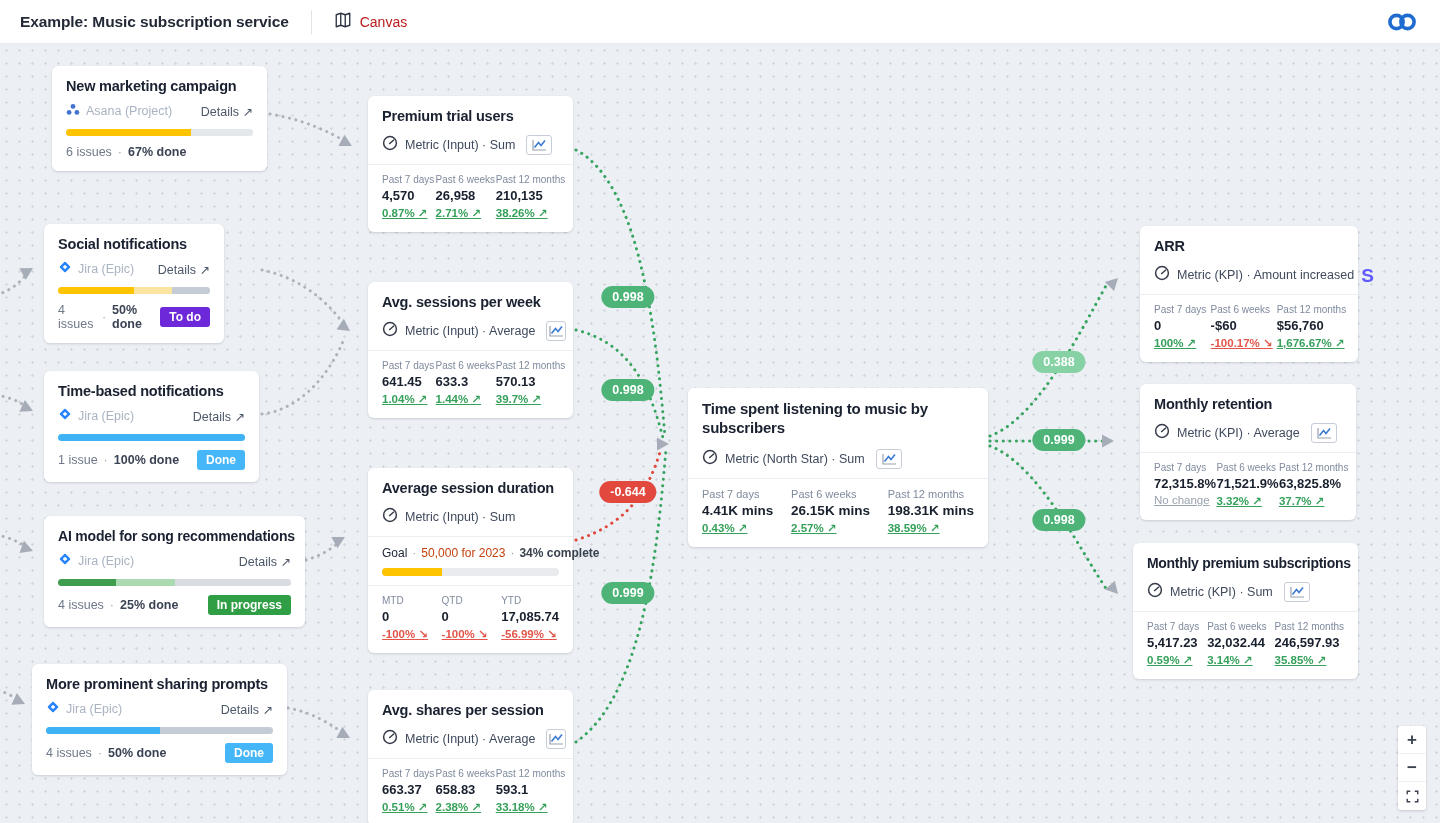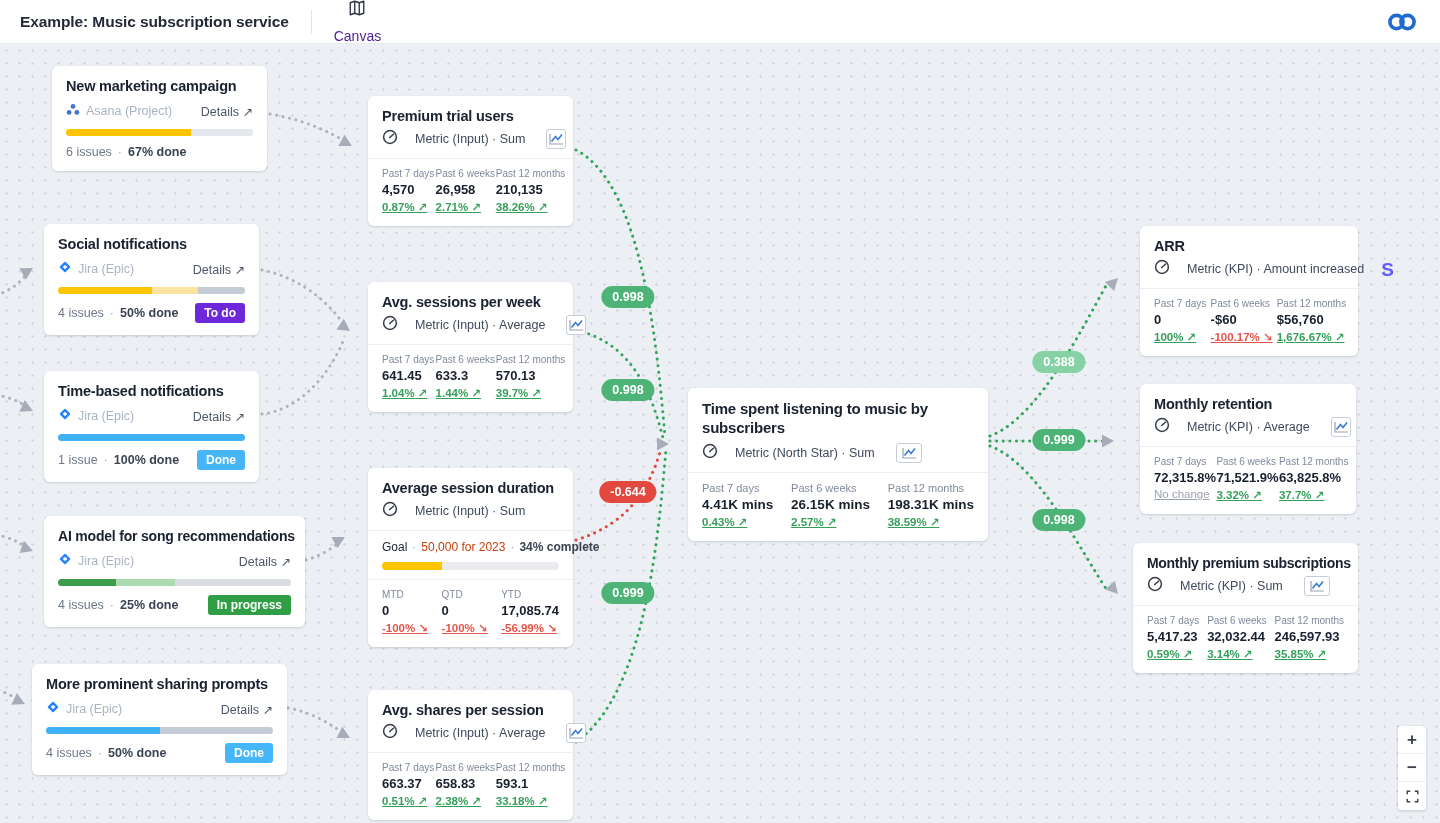--- a/index.html
+++ b/index.html
@@ -4,21 +4,21 @@
 <style>
   * { margin:0; padding:0; box-sizing:border-box; }
   html,body { width:1440px; height:823px; overflow:hidden; }
   body { font-family:"Liberation Sans","DejaVu Sans",sans-serif; background:#ecf0f3; color:#1a2130; }
 
   
   .topbar { position:relative; height:44px; background:#fff; border-bottom:1px solid #e7eaee;
             display:flex; align-items:center; padding:0 20px; z-index:10; }
   .topbar h1 { font-size:15.5px; font-weight:600; color:#232936; letter-spacing:-0.1px; }
   .topbar .vdiv { width:1px; height:24px; background:#e0e3e8; margin:0 22px; }
-  .nav-tab { display:flex; align-items:center; gap:8px; font-size:14px; font-weight:500; color:#4c1d95; cursor:pointer;flex-direction:column; }
+  .nav-tab { display:flex; align-items:center; gap:8px; font-size:14px; font-weight:500; color:#b91c1c; cursor:pointer; }
   .logo { position:absolute; right:22px; top:10px; }
 
   
   .canvas { position:relative; width:1440px; height:779px;
             background-color:#eceff3;
             background-image:radial-gradient(#d3d8de 1px, transparent 1.3px);
             background-size:13px 13px; }
   .edges { position:absolute; left:0; top:0; z-index:1; pointer-events:none; }
 
   
@@ -33,21 +33,21 @@
   .details { font-size:12.5px; color:#4c5768; font-weight:500; cursor:pointer; white-space:nowrap; }
   .bar { margin-top:9px; height:7px; border-radius:4px; background:#e4e7ec; overflow:hidden; display:flex; }
   .seg { height:100%; }
   .foot { margin-top:9px; font-size:12.5px; }
   .foot .issues { color:#6e7888; }
   .foot .dot { color:#9aa3b0; margin:0 6px; }
   .foot .done { color:#3a4354; font-weight:600; }
   .status-badge { margin-left:auto; color:#fff; font-size:12px; font-weight:700;
                   padding:3px 9px; border-radius:3px; white-space:nowrap; }
 
-  .meta { display:flex; align-items:center; gap:17px; margin-top:5px; }
+  .meta { display:flex; align-items:center; gap:7px; margin-top:11px; }
   .meta-text { font-size:12.5px; color:#3f4a5d; white-space:nowrap; }
   .chart-btn { display:inline-flex; align-items:center; justify-content:center; width:26px; height:20px;
                border:1px solid #c7cdd7; border-radius:3px; background:#fff; cursor:pointer; margin-left:4px; }
   .stripe-glyph { margin-left:auto; font-size:19px; font-weight:800; color:#635bff; line-height:1; }
   .hr { height:1px; background:#eceef2; margin:9px -14px 0; }
   .stats { display:flex; justify-content:space-between; gap:6px; margin-top:9px; }
   .stat { display:flex; flex-direction:column; gap:3px; min-width:0; }
   .stat .lbl { font-size:10px; color:#7f8a9d; white-space:nowrap; }
   .stat .val { font-size:13px; font-weight:700; color:#19202e; white-space:nowrap; }
   .stat .chg { font-size:11.5px; font-weight:600; white-space:nowrap;text-decoration:underline; }
@@ -153,21 +153,21 @@
       <span class="seg" style="width:67%;background:#ffc400"></span>
         <span class="seg" style="width:33%;background:#e4e7ec"></span>
     </div>
     <div class="row foot">
       <span class="issues">6 issues</span>
         <span class="dot">·</span>
         <span class="done">67% done</span>
     </div>
   </div>
 
-  <div class="card" style="left:44px;top:180px;width:215px">
+  <div class="card" style="left:44px;top:180px;width:180px">
     <h3>Social notifications</h3>
     <div class="row src-row">
       <span class="src">
         <span><svg width="14" height="14" viewBox="0 0 14 14">
               <rect x="3" y="3" width="8" height="8" rx="1" transform="rotate(45 7 7)" fill="#2684ff"></rect>
               <rect x="5.4" y="5.4" width="3.2" height="3.2" rx="0.6" transform="rotate(45 7 7)" fill="#fff"></rect>
             </svg></span>
         <span class="src-label">Jira (Epic)</span>
       </span>
       <a class="details">Details ↗</a>

